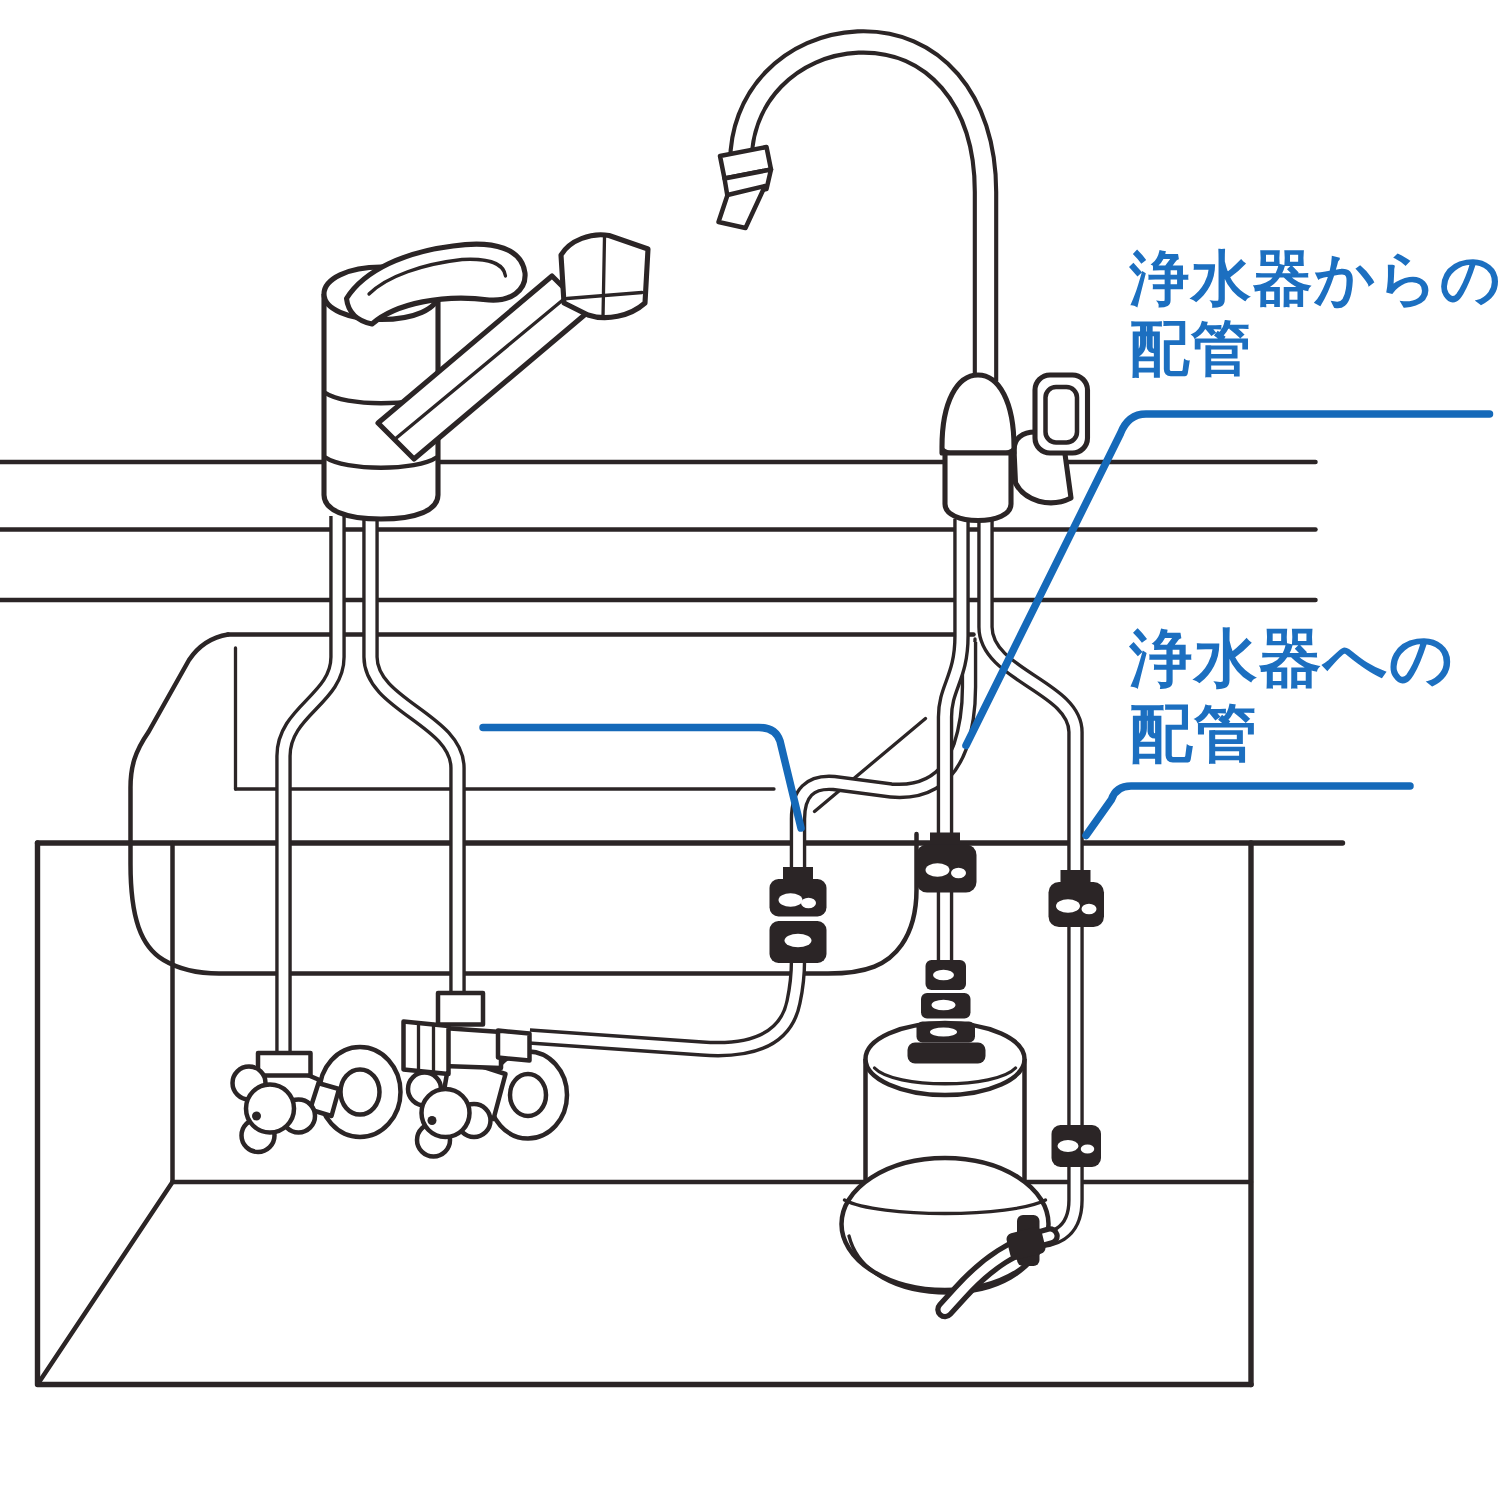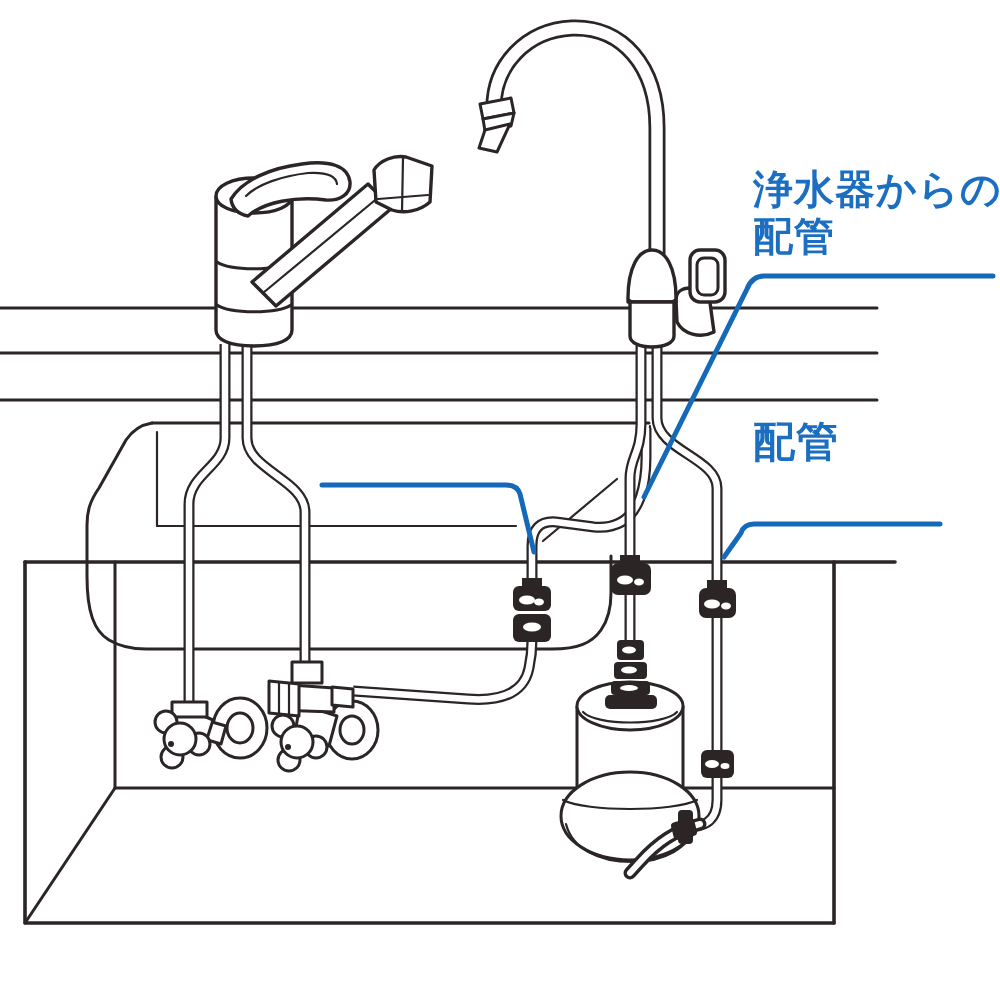--- a/index.html
+++ b/index.html
@@ -1,17 +1,17 @@
 <!DOCTYPE html>
 <html style="--ink: #2b2526; --accent: #1569b9; --textblue: #1c6fc0;"><head>
 <meta charset="utf-8">
 <style>
   html,body{margin:0;padding:0;background:#ffffff;}
   #stage{position:relative;width:1000px;height:1000px;background:#fff;overflow:hidden;
-         font-family:Liberation Serif, serif;}
+         font-family:Liberation Mono, monospace;}
   #art{position:absolute;left:0;top:0;}
   .ink{stroke:var(--ink,#2b2526);fill:none;stroke-width:3;stroke-linecap:round;stroke-linejoin:round;}
   .thin{stroke-width:2.2;}
   .thick{stroke-width:3.6;}
   .wf{fill:#ffffff;stroke:var(--ink,#2b2526);stroke-width:3;stroke-linejoin:round;}
   .wf35{fill:#ffffff;stroke:var(--ink,#2b2526);stroke-width:3.4;stroke-linejoin:round;}
   .pipe-out{stroke:var(--ink,#2b2526);stroke-width:11;fill:none;stroke-linecap:butt;}
   .pipe-in{stroke:#ffffff;stroke-width:6.5;fill:none;stroke-linecap:butt;}
   .neck-out{stroke:var(--ink,#2b2526);stroke-width:17;fill:none;stroke-linecap:butt;}
   .neck-in{stroke:#ffffff;stroke-width:11.5;fill:none;stroke-linecap:butt;}
@@ -219,15 +219,16 @@
     <path class="leader" d="M322,485 L506,485 Q517,485 520,494 L534,552"></path>
     <path class="leader" d="M940,524 L754,524 Q744,524 741,533 L724,557"></path>
   </g>
 </svg>
 
   <div class="lbl lbl-from">
     <div>浄水器からの</div>
     <div>配管</div>
   </div>
   <div class="lbl lbl-to">
+    <div>浄水器への</div>
     <div>配管</div>
   </div>
 </div>
 
 </body></html>

